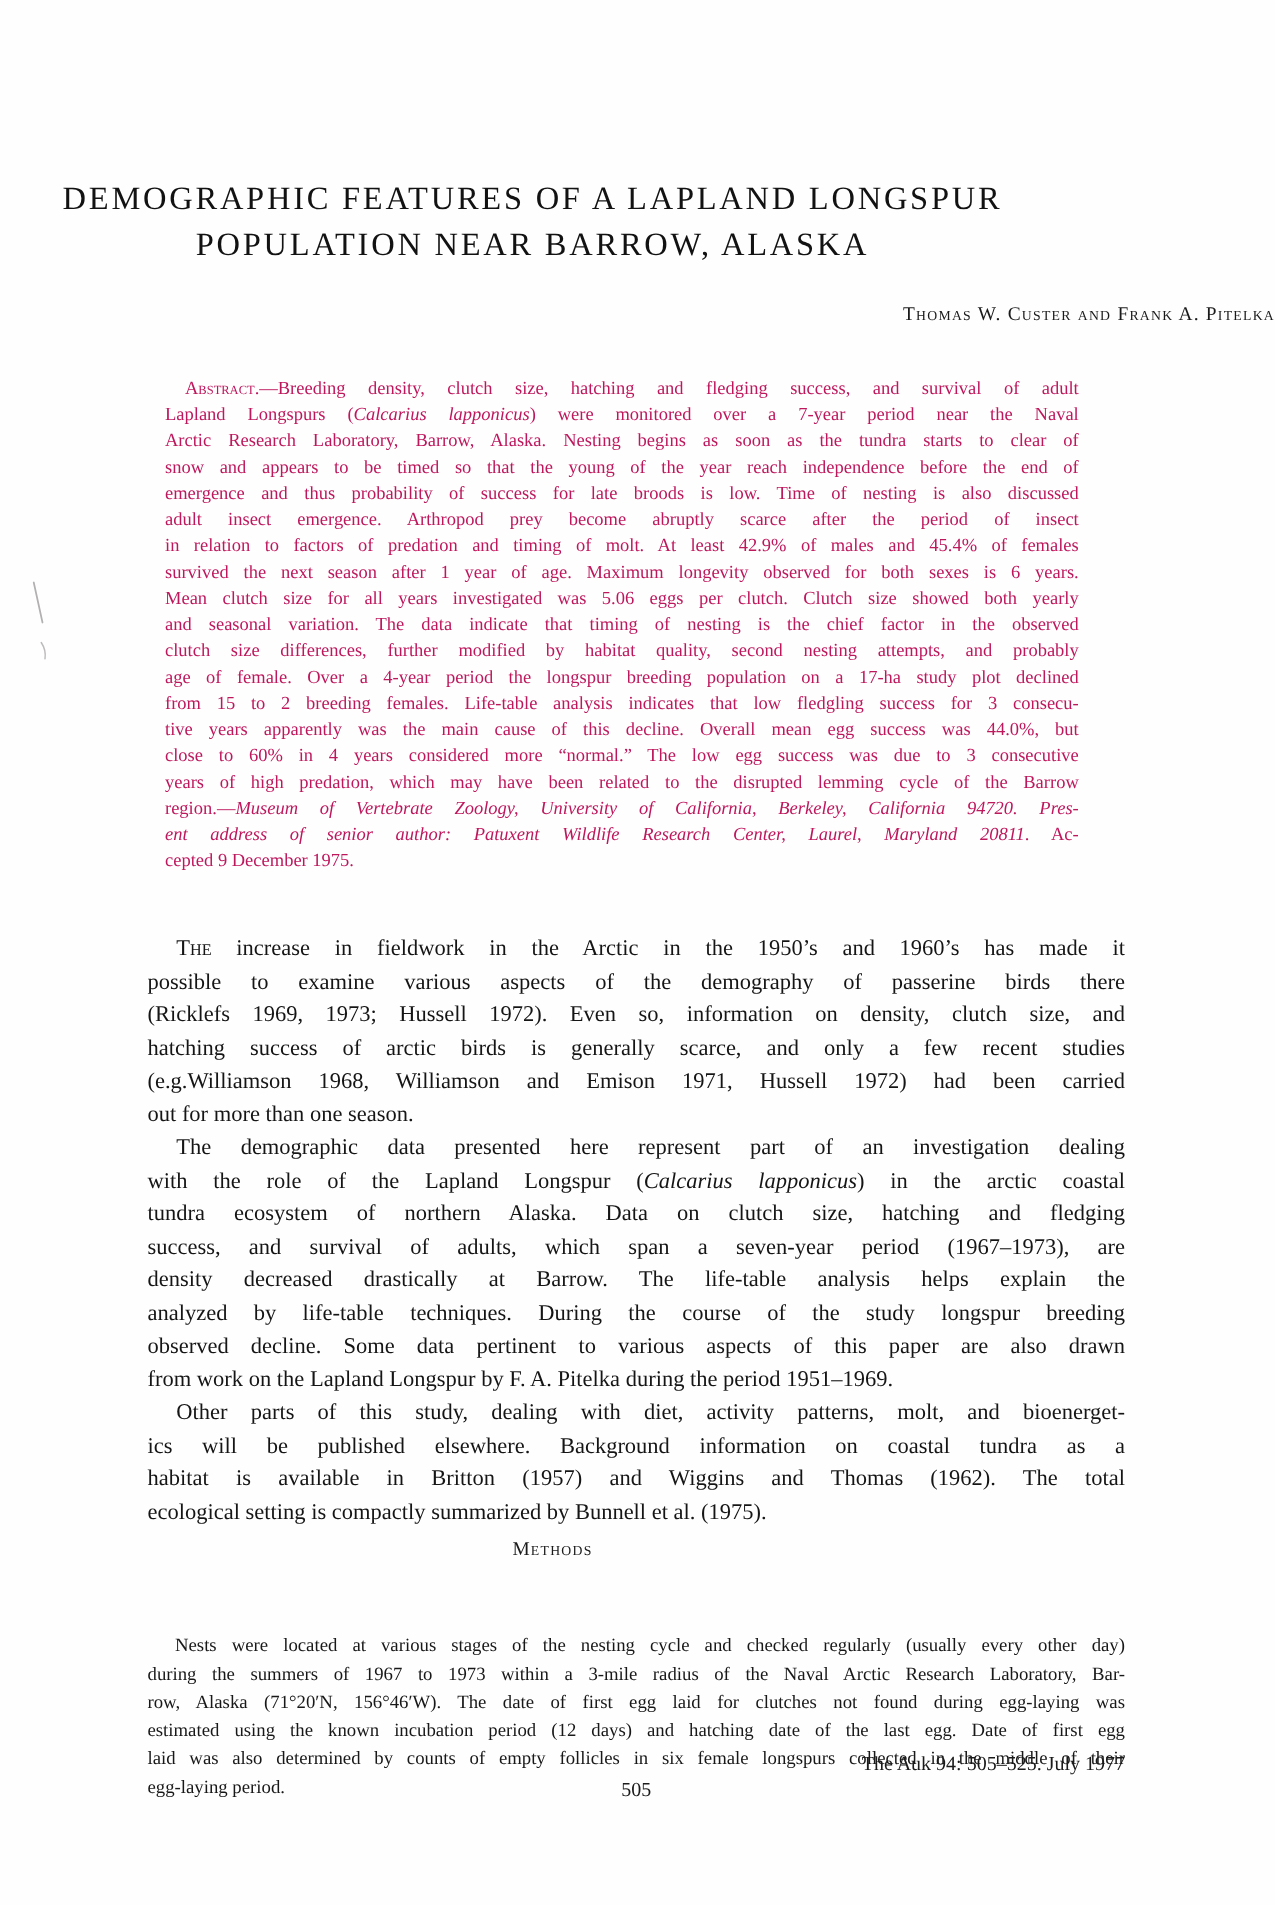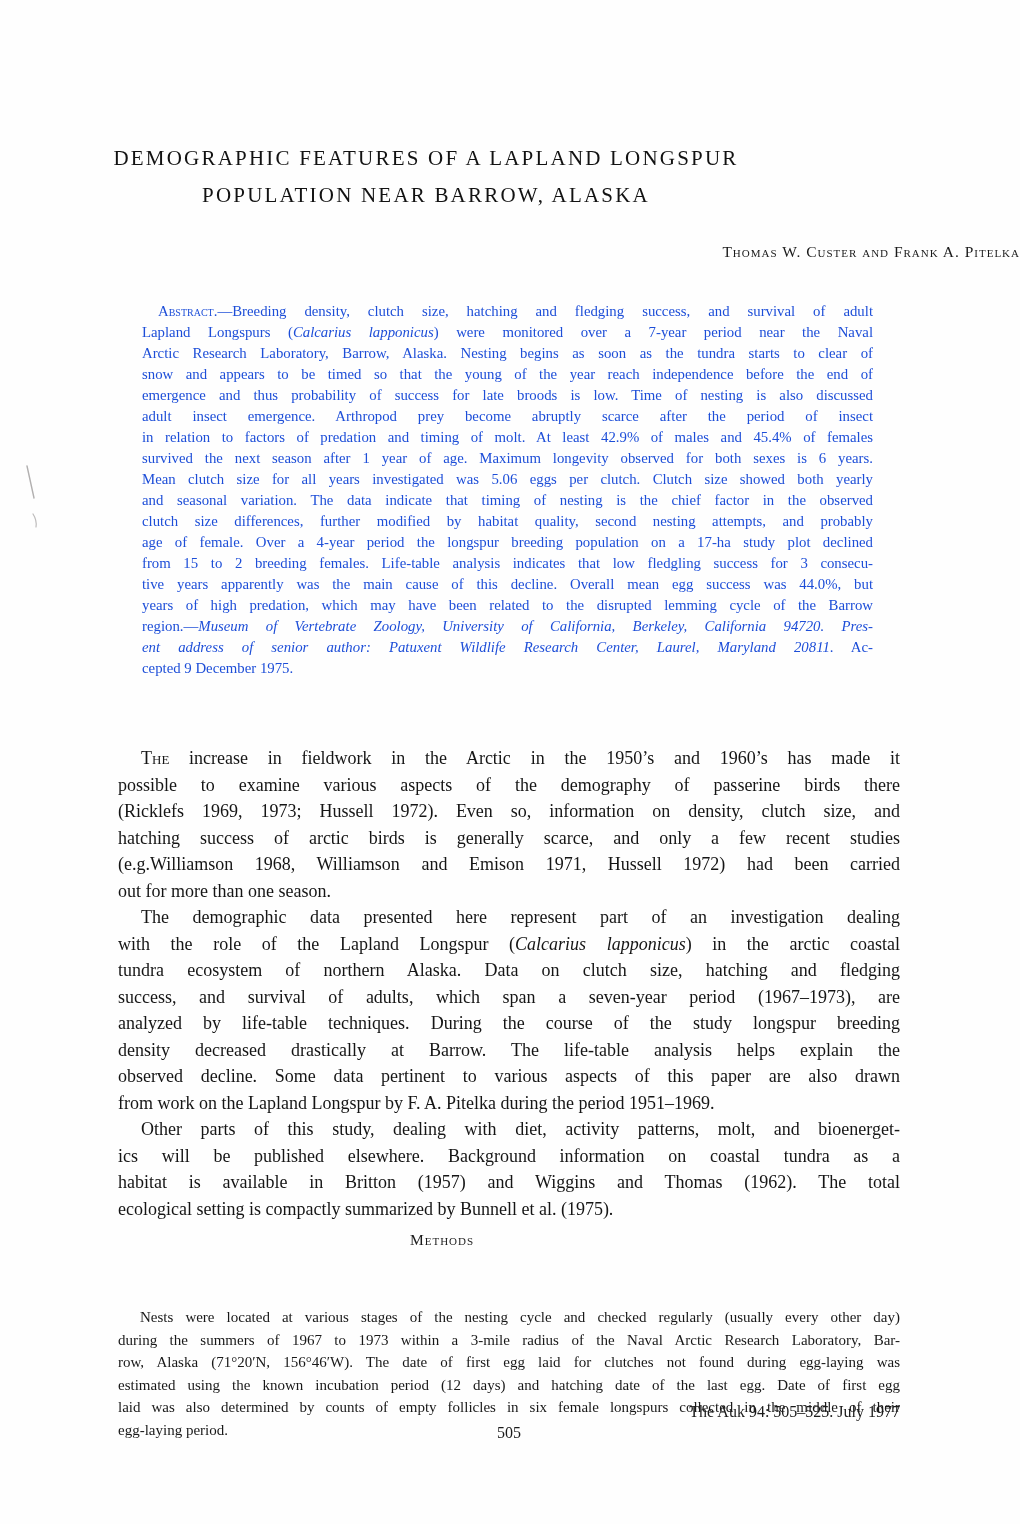--- a/index.html
+++ b/index.html
@@ -14,21 +14,21 @@
   }
   .sc { font-variant: small-caps; }
   .i  { font-style: italic; }
 
   .title {
     position: absolute;
     left: 0; top: 140;
     top: 140px;
     width: 852px;
     text-align: center;
-    font-size: 21px;
+    font-size: 26px;
     letter-spacing: 2.2px;
     line-height: 37px;
     color: #121212;
   }
   .authors {
     position: absolute;
     left: 0; top: 243px;
     width: 1020px;
     text-align: right;
     font-size: 15.5px;
@@ -41,25 +41,25 @@
     text-align: justify;
     text-align-last: justify;
   }
   .line.last {
     text-align: left;
     text-align-last: auto;
   }
 
   .abstract {
     position: absolute;
-    left: 142px; top: 301px;
+    left: 132px; top: 301px;
     width: 731px;
     font-size: 14.8px;
     line-height: 21px;
-    color: #1d4ed8;
+    color: #be185d;
   }
   .abstract .line.first { text-indent: 16px; }
 
   .body-text {
     position: absolute;
     left: 118px; top: 745px;
     width: 782px;
     font-size: 18px;
     line-height: 26.5px;
     color: #151515;
@@ -130,42 +130,43 @@
       <div class="line"><span>emergence and thus probability of success for late broods is low. Time of nesting is also discussed</span></div>
       <div class="line"><span>adult insect emergence. Arthropod prey become abruptly scarce after the period of insect</span></div>
       <div class="line"><span>in relation to factors of predation and timing of molt. At least 42.9% of males and 45.4% of females</span></div>
       <div class="line"><span>survived the next season after 1 year of age. Maximum longevity observed for both sexes is 6 years.</span></div>
       <div class="line"><span>Mean clutch size for all years investigated was 5.06 eggs per clutch. Clutch size showed both yearly</span></div>
       <div class="line"><span>and seasonal variation. The data indicate that timing of nesting is the chief factor in the observed</span></div>
       <div class="line"><span>clutch size differences, further modified by habitat quality, second nesting attempts, and probably</span></div>
       <div class="line"><span>age of female. Over a 4-year period the longspur breeding population on a 17-ha study plot declined</span></div>
       <div class="line"><span>from 15 to 2 breeding females. Life-table analysis indicates that low fledgling success for 3 consecu-</span></div>
       <div class="line"><span>tive years apparently was the main cause of this decline. Overall mean egg success was 44.0%, but</span></div>
+      <div class="line"><span>close to 60% in 4 years considered more “normal.” The low egg success was due to 3 consecutive</span></div>
       <div class="line"><span>years of high predation, which may have been related to the disrupted lemming cycle of the Barrow</span></div>
       <div class="line"><span>region.—</span><span class="i">Museum of Vertebrate Zoology, University of California, Berkeley, California 94720. Pres-</span></div>
       <div class="line"><span class="i">ent address of senior author: Patuxent Wildlife Research Center, Laurel, Maryland 20811</span><span>. Ac-</span></div>
       <div class="line last"><span>cepted 9 December 1975.</span></div>
     </div>
 
   <div class="body-text">
     <div class="bodypara">
         <div class="line first"><span class="sc">The</span><span> increase in fieldwork in the Arctic in the 1950’s and 1960’s has made it</span></div>
         <div class="line"><span>possible to examine various aspects of the demography of passerine birds there</span></div>
         <div class="line"><span>(Ricklefs 1969, 1973; Hussell 1972). Even so, information on density, clutch size, and</span></div>
         <div class="line"><span>hatching success of arctic birds is generally scarce, and only a few recent studies</span></div>
         <div class="line"><span>(e.g.Williamson 1968, Williamson and Emison 1971, Hussell 1972) had been carried</span></div>
         <div class="line last"><span>out for more than one season.</span></div>
       </div>
     <div class="bodypara">
         <div class="line first"><span>The demographic data presented here represent part of an investigation dealing</span></div>
         <div class="line"><span>with the role of the Lapland Longspur (</span><span class="i">Calcarius lapponicus</span><span>) in the arctic coastal</span></div>
         <div class="line"><span>tundra ecosystem of northern Alaska. Data on clutch size, hatching and fledging</span></div>
         <div class="line"><span>success, and survival of adults, which span a seven-year period (1967–1973), are</span></div>
+        <div class="line"><span>density decreased drastically at Barrow. The life-table analysis helps explain the</span></div>
         <div class="line"><span>analyzed by life-table techniques. During the course of the study longspur breeding</span></div>
-        <div class="line"><span>density decreased drastically at Barrow. The life-table analysis helps explain the</span></div>
         <div class="line"><span>observed decline. Some data pertinent to various aspects of this paper are also drawn</span></div>
         <div class="line last"><span>from work on the Lapland Longspur by F. A. Pitelka during the period 1951–1969.</span></div>
       </div>
     <div class="bodypara">
         <div class="line first"><span>Other parts of this study, dealing with diet, activity patterns, molt, and bioenerget-</span></div>
         <div class="line"><span>ics will be published elsewhere. Background information on coastal tundra as a</span></div>
         <div class="line"><span>habitat is available in Britton (1957) and Wiggins and Thomas (1962). The total</span></div>
         <div class="line last"><span>ecological setting is compactly summarized by Bunnell et al. (1975).</span></div>
       </div>
   </div>

